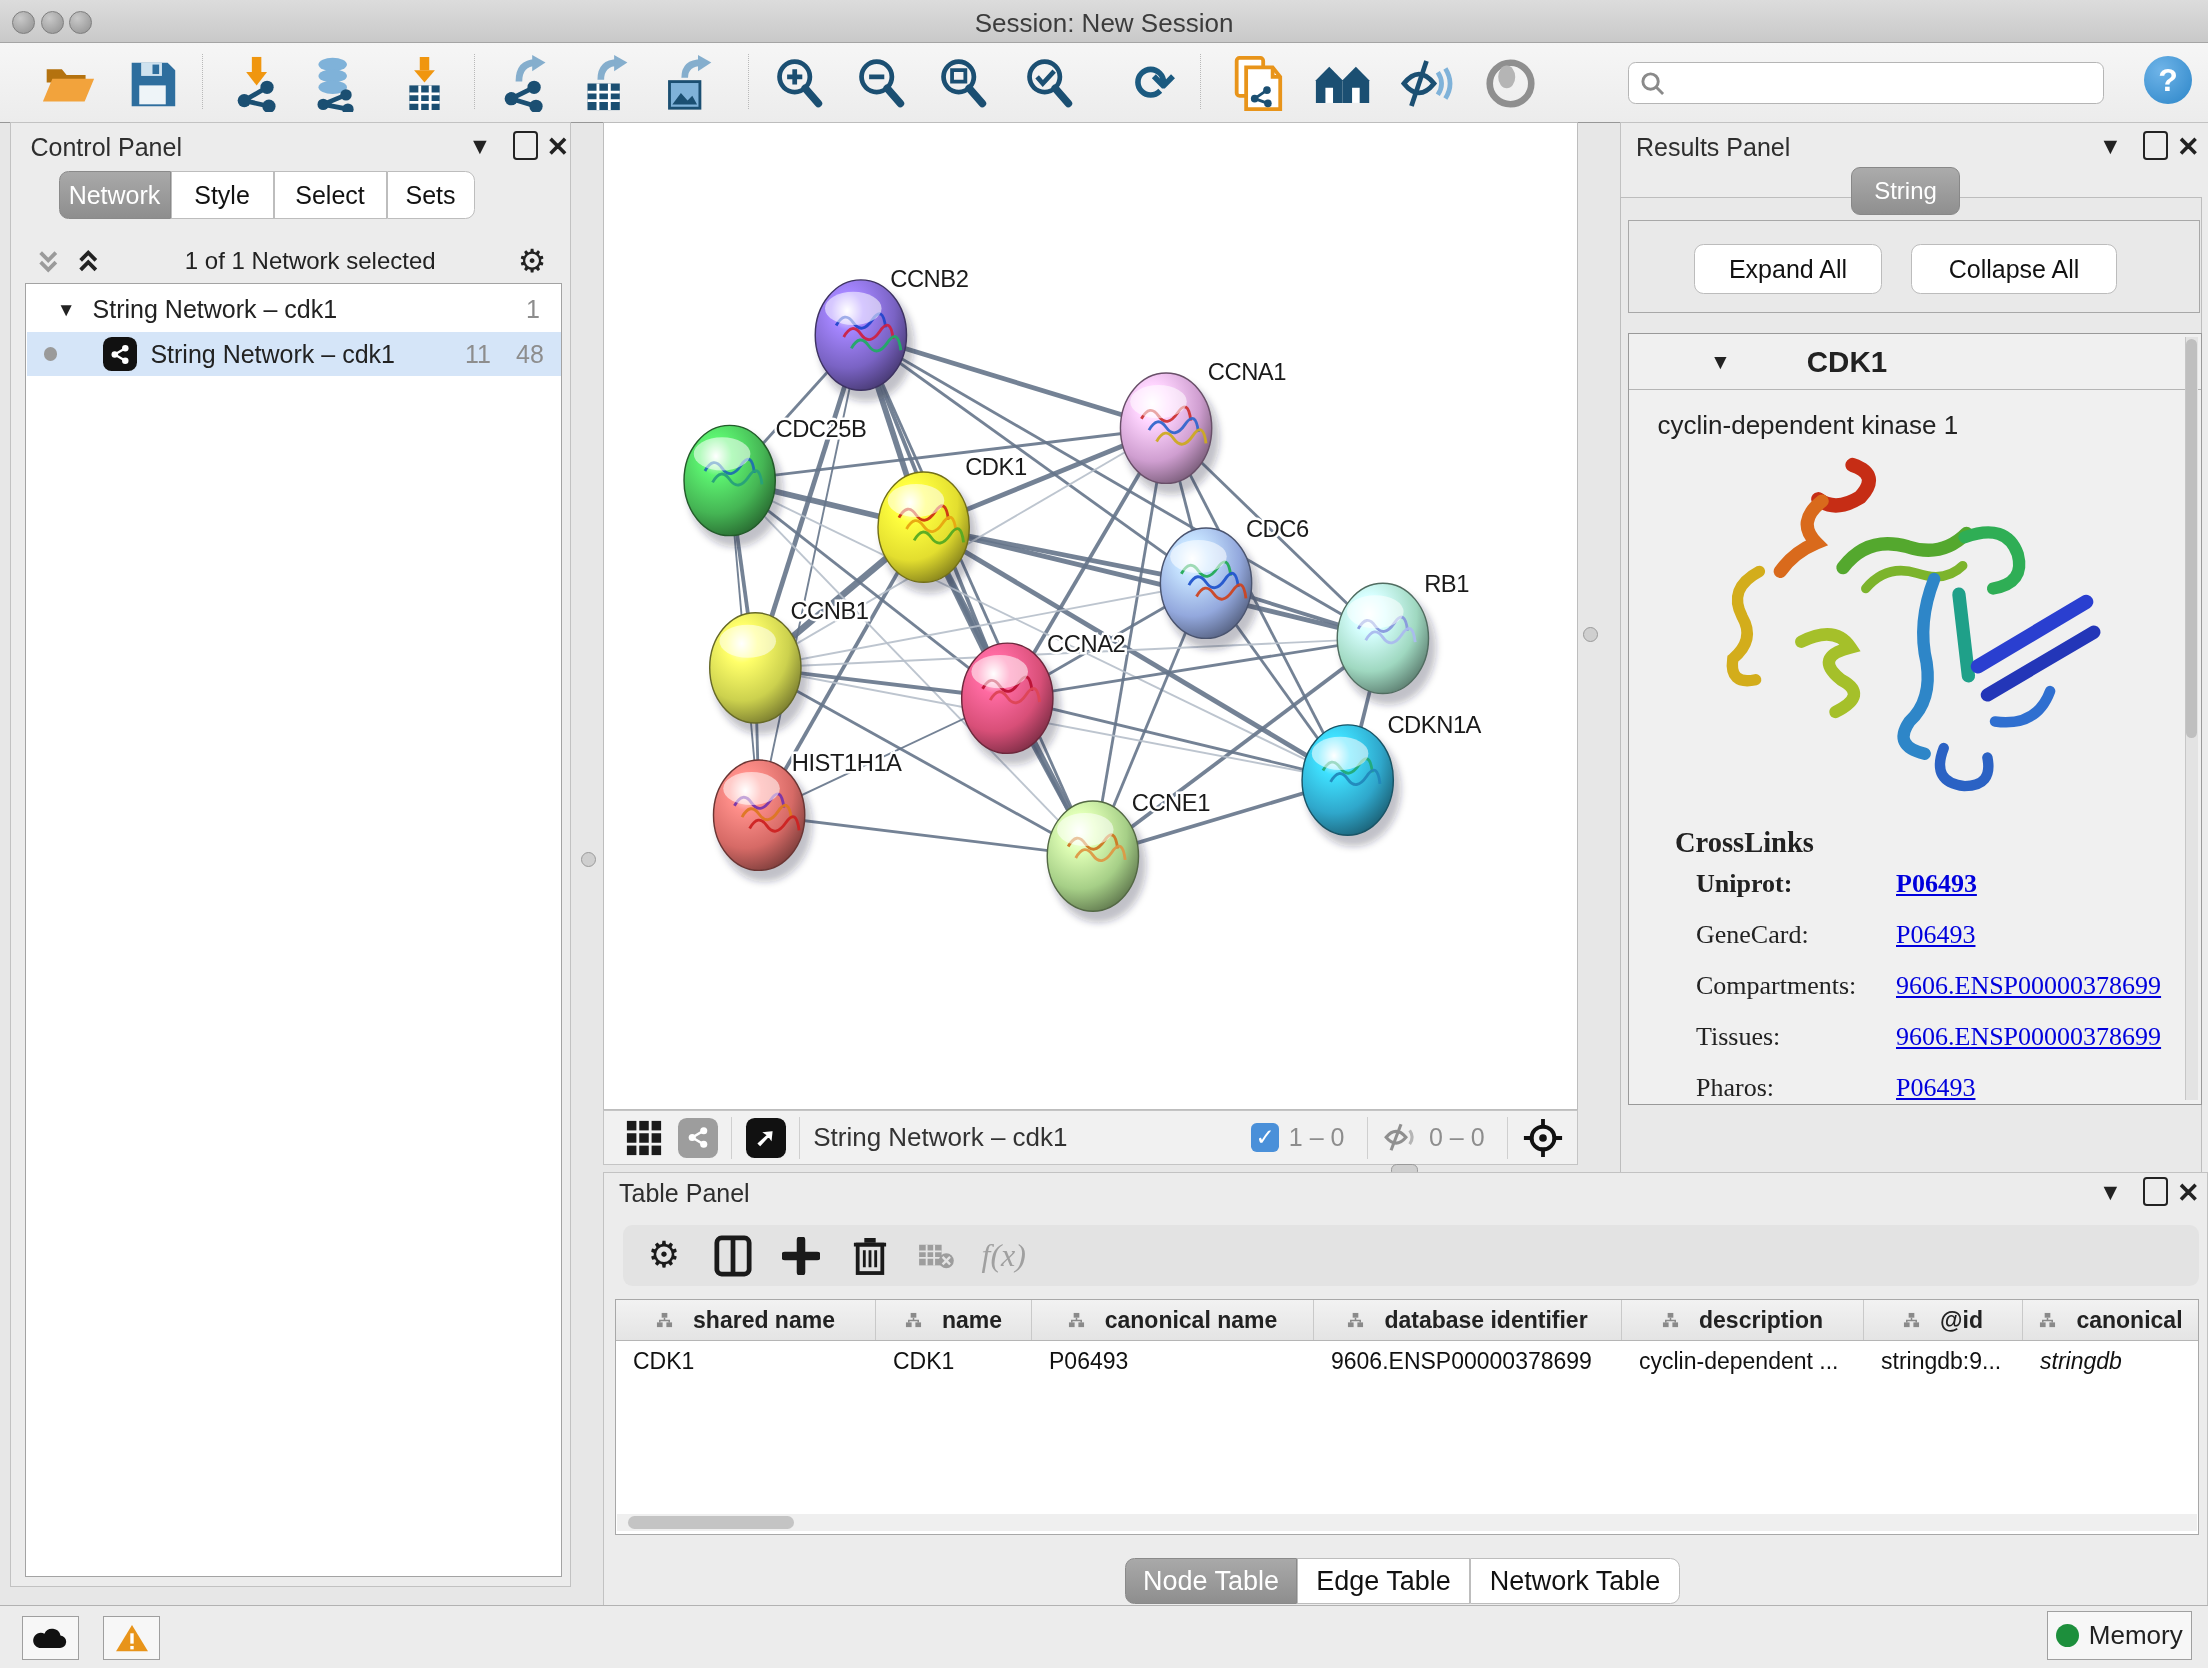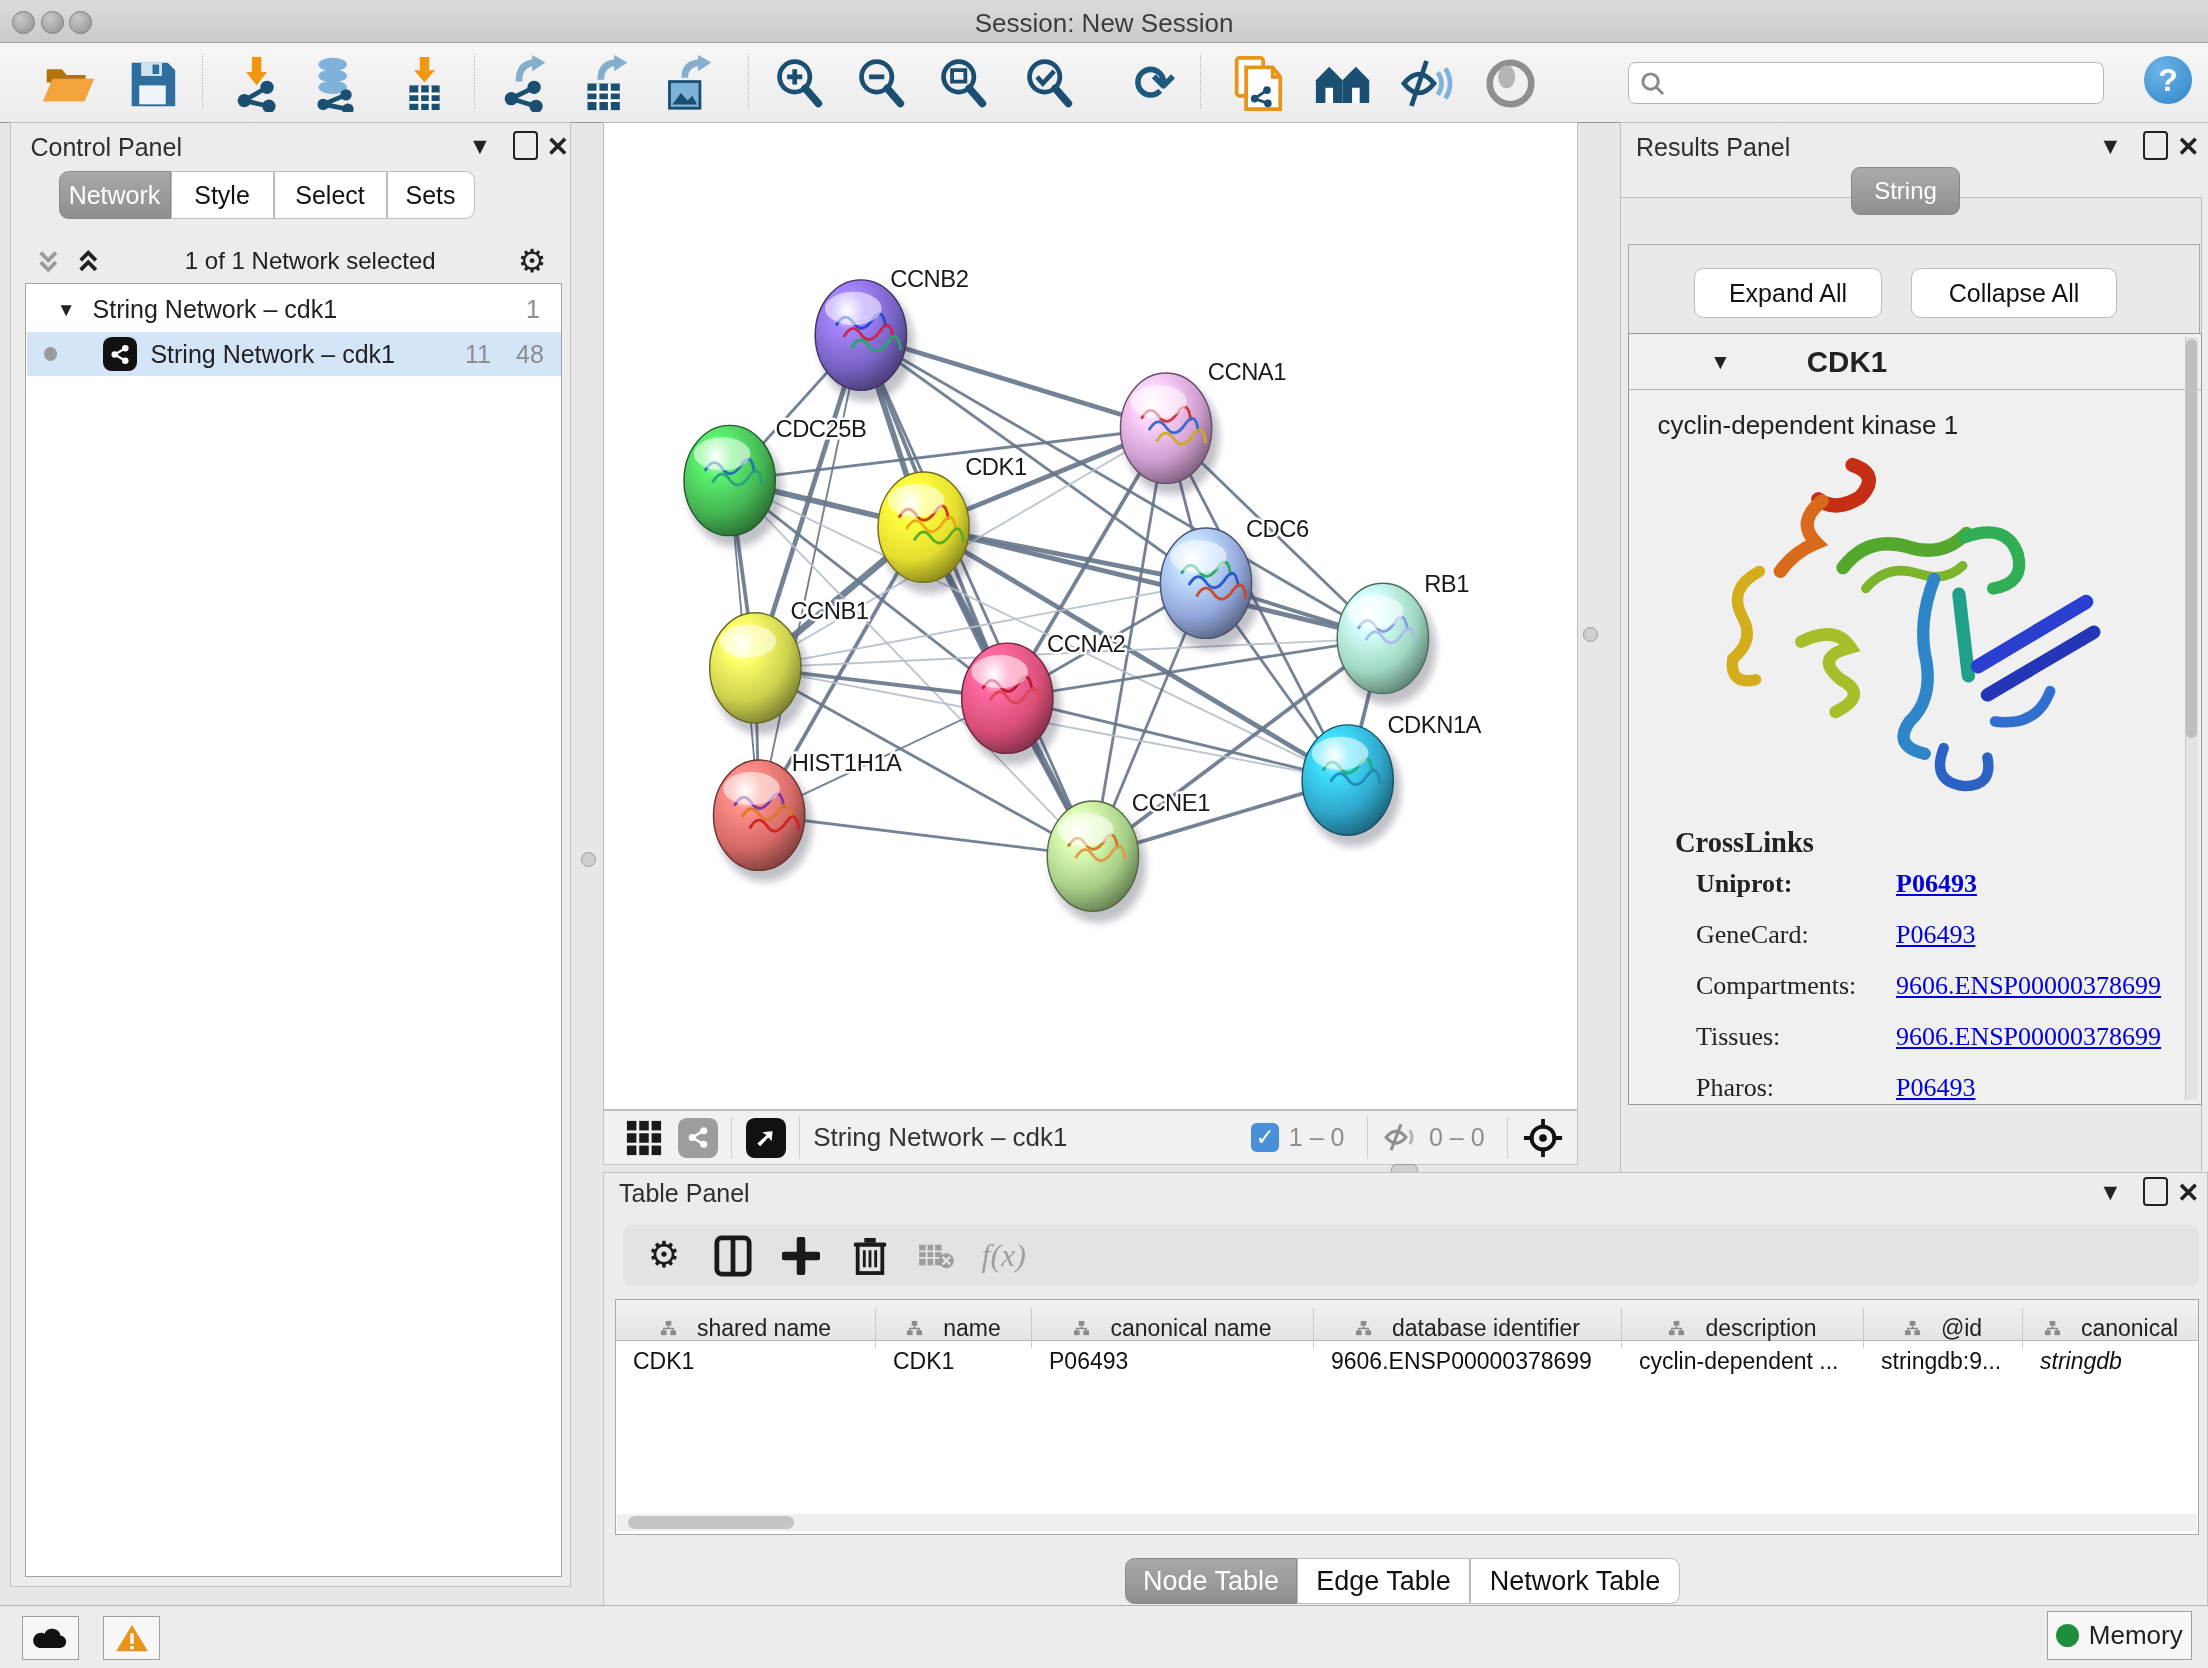--- a/index.html
+++ b/index.html
@@ -45,36 +45,36 @@
   .ntsep{width:0;height:42px;border-left:1px solid #cfcfcf;margin:0 13.3px;}
   .blackbadge{width:40px;height:40px;border-radius:8.6px;background:#111;display:flex;align-items:center;justify-content:center;color:#fff;}
   .graybadge{width:40px;height:40px;border-radius:8.6px;background:#9d9d9d;display:flex;align-items:center;justify-content:center;}
   .cbox{width:28.5px;height:28.5px;border-radius:5.7px;background:#4a90d9;color:#fff;font-size:23px;
     display:flex;align-items:center;justify-content:center;}
   .netcount{font-size:25px;color:#8d8d8d;margin:0 9.5px;}
   
   .resbody{left:1620px;top:197px;width:582px;height:1377px;background:#e9e9e9;border:1px solid #bdbdbd;box-sizing:border-box;}
   .stringtab{left:1851px;top:167px;width:107px;height:46px;background:linear-gradient(#ababab,#8f8f8f);
     border:1px solid #888;border-radius:9px;color:#fff;font-size:24px;display:flex;align-items:center;justify-content:center;}
-  .expbox{left:1628px;top:244px;width:572px;height:93px;background:#e9e9e9;border:1px solid #a8a8a8;box-sizing:border-box;}
+  .expbox{left:1628px;top:220px;width:572px;height:93px;background:#e9e9e9;border:1px solid #a8a8a8;box-sizing:border-box;}
   .rbtn{top:23px;height:48px;background:#fff;border:1px solid #bcbcbc;border-radius:9.5px;font-size:25px;color:#111;
     display:flex;align-items:center;justify-content:center;}
   .cdkbox{left:1628px;top:333px;width:574px;height:772px;background:#f0f0f0;border:1px solid #999;box-sizing:border-box;}
   .cdkhead{left:0;top:0;width:100%;height:55px;border-bottom:1.9px solid #b5b5b5;display:flex;align-items:center;}
   .serif{font-family:"Liberation Serif", serif;}
   .xlink{color:#0000dd;text-decoration:underline;}
   .resscroll{left:2185px;top:337px;width:12.4px;height:763px;background:#e3e3e3;border-left:1px solid #c6c6c6;}
   .resthumb{left:2186px;top:339px;width:10.5px;height:399px;background:#bfbfbf;border-radius:5.7px;}
   
   .ttoolbar{left:623px;top:1225px;width:1576px;height:61px;background:#e3e3e3;border-radius:9.5px;
     display:flex;align-items:center;}
   .gridbox{left:615px;top:1299px;width:1584px;height:236px;background:#fff;border:1px solid #a8a8a8;box-sizing:border-box;overflow:hidden;}
   .thead{position:absolute;left:0;top:0;height:40px;width:100%;background:linear-gradient(#f2f2f2,#e4e4e4);border-bottom:1px solid #b5b5b5;}
-  .thcell{position:absolute;top:8px;height:40px;display:flex;align-items:center;justify-content:center;
-    font-size:23px;color:#222;border-right:1px solid #c9c9c9;box-sizing:border-box;gap:20px;overflow:hidden;}
+  .thcell{position:absolute;top:0;height:40px;display:flex;align-items:center;justify-content:center;
+    font-size:23px;color:#222;border-right:1px solid #c9c9c9;box-sizing:border-box;gap:20px;overflow:hidden;font-weight:bold;}
   .tdcell{position:absolute;top:40px;height:42px;display:flex;align-items:center;font-size:23px;color:#111;
     padding-left:17px;box-sizing:border-box;overflow:hidden;white-space:nowrap;}
   .hscroll{left:617px;top:1514px;width:1580px;height:17px;background:#efefef;}
   .hthumb{left:628px;top:1516px;width:166px;height:13.3px;background:#c4c4c4;border-radius:7.6px;}
   .tabrow{left:1125px;top:1558px;height:46px;display:flex;}
   
   .statusbar{left:0;top:1605px;width:2208px;height:63px;background:#ececec;border-top:1.9px solid #b2b2b2;}
   .sbtn{top:9.5px;width:55px;height:42px;background:#f7f7f7;border:1.9px solid #9f9f9f;
     display:flex;align-items:center;justify-content:center;}
   .membtn{left:2047px;top:4.8px;width:143px;height:47px;background:#f7f7f7;border:1.9px solid #a0a0a0;

